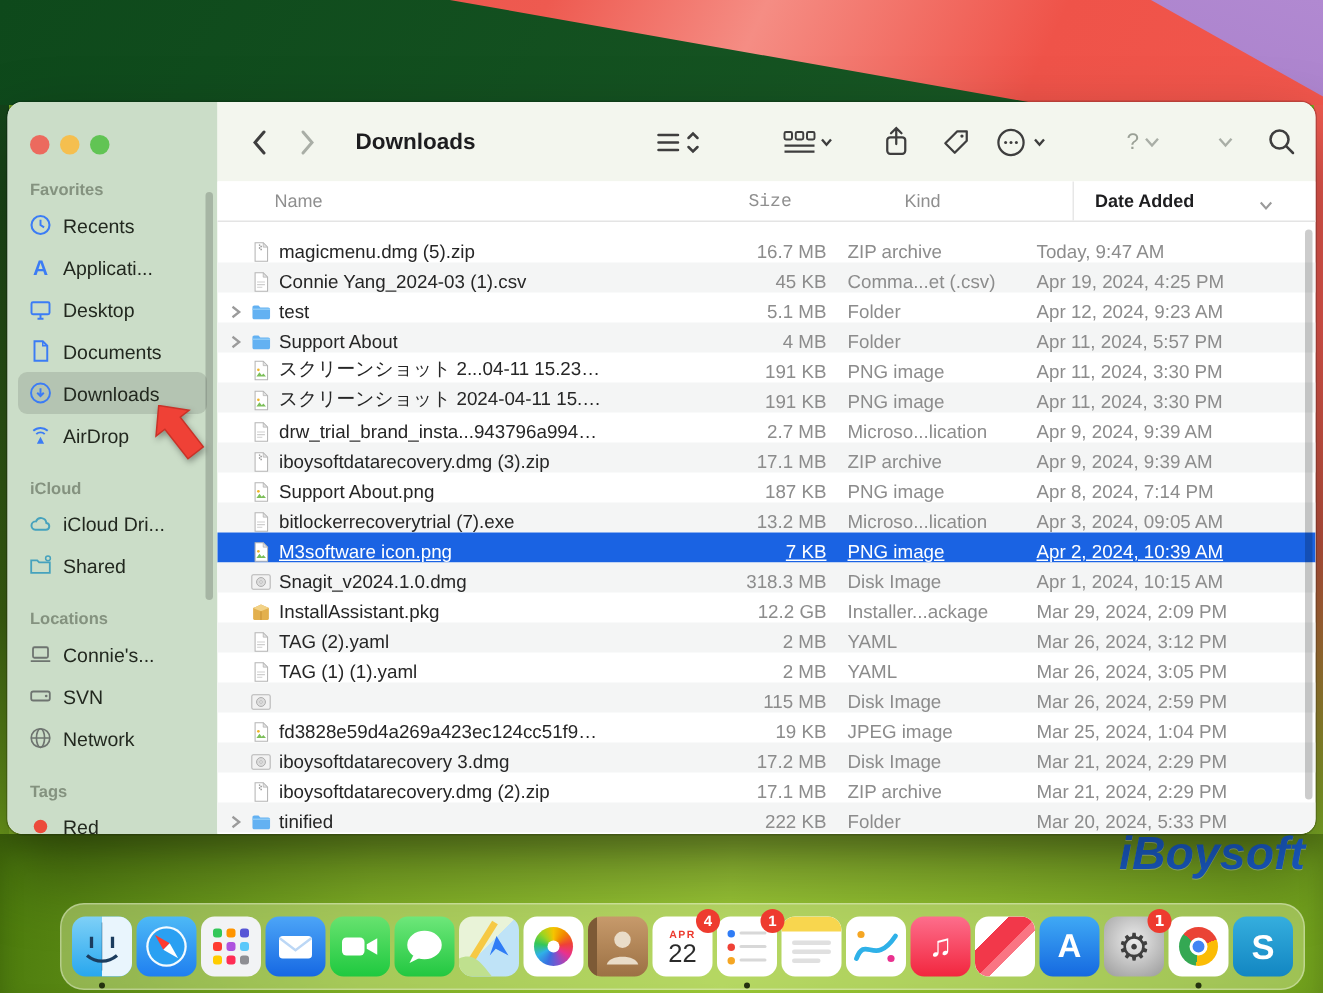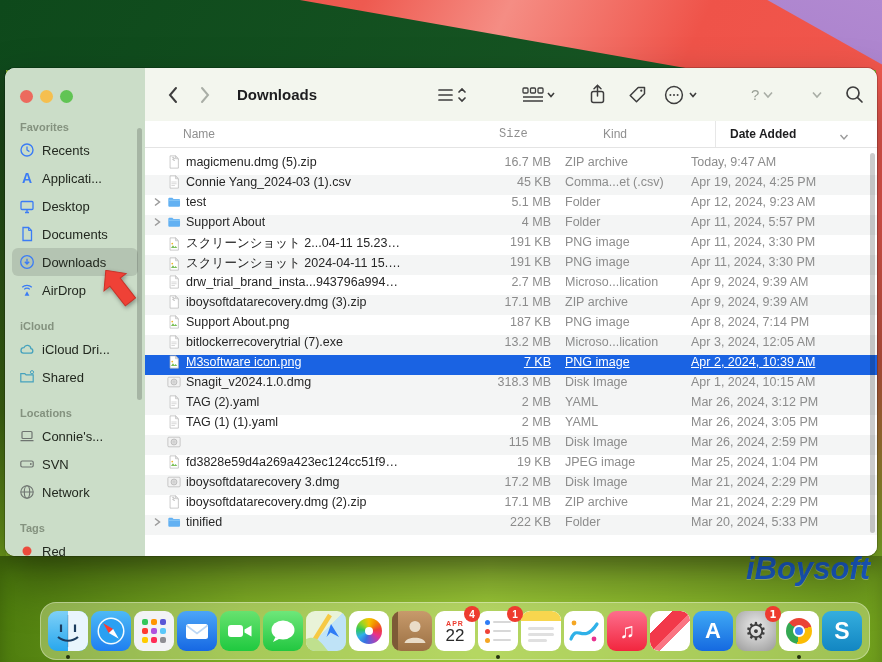--- a/index.html
+++ b/index.html
@@ -59,21 +59,21 @@
   .listview{position:absolute;left:140px;top:53px;width:732px;height:435px;background:#fff;}
   .lv-header{display:flex;height:26px;align-items:center;border-bottom:1px solid #e4e4e4;
     font-size:12px;color:#8f8f8f;position:relative;background:#fff;}
   .h-name{width:258px;padding-left:38px;box-sizing:content-box;}
   .h-size{width:148px;padding-left:58px;box-sizing:border-box;font-family:Liberation Mono, monospace;}
   .h-kind{width:112px;padding-left:14px;box-sizing:content-box;}
   .h-date{flex:1;padding-left:14px;border-left:1px solid #e7e7e7;height:100%;
     display:flex;align-items:center;font-weight:bold;color:#1d1d1f;}
   .h-sort{position:absolute;right:28px;top:9px;color:#9a9a9a;}
   .rows{padding-top:7px;}
-  .row{display:flex;height:20px;align-items:flex-start;font-size:12.5px;color:#262626;}
+  .row{display:flex;height:20px;align-items:flex-end;font-size:12.5px;color:#262626;}
   .row.alt{background:#f4f5f5;}
   .row.selected{background:#1a63e3;color:#fff;text-decoration:underline;}
   .row.selected .c-size,.row.selected .c-kind,.row.selected .c-date{color:#fff;}
   .c-name{width:250px;padding-left:8px;display:flex;align-items:center;gap:5px;
     white-space:nowrap;overflow:hidden;}
   .c-name .nm{overflow:hidden;text-overflow:ellipsis;white-space:nowrap;}
   .c-size{width:148px;text-align:right;color:#8c8c8c;flex:0 0 auto;}
   .c-kind{width:112px;padding-left:14px;color:#8c8c8c;white-space:nowrap;overflow:hidden;flex:0 0 auto;}
   .c-date{flex:1;padding-left:14px;color:#8c8c8c;white-space:nowrap;overflow:hidden;}
   .disc{width:9px;flex:0 0 9px;display:flex;color:#9b9b9b;}
@@ -535,21 +535,21 @@
                 <svg viewBox="0 0 16 16">
                   <path d="M3.5 1h6.2L13 4.3V15H3.5z" fill="#fff" stroke="#b5b5b5" stroke-width="0.8"></path>
                   <path d="M9.7 1v3.3H13z" fill="#e4e4e4" stroke="#b5b5b5" stroke-width="0.6"></path>
                   <path d="M5 8h6M5 10h6M5 12h4" stroke="#cfcfcf" stroke-width="0.9"></path>
                 </svg>
               </span>
               <span class="nm">bitlockerrecoverytrial (7).exe</span>
             </div>
             <div class="c-size">13.2 MB</div>
             <div class="c-kind">Microso...lication</div>
-            <div class="c-date">Apr 3, 2024, 12:05 AM</div>
+            <div class="c-date">Apr 3, 2024, 09:05 AM</div>
           </div>
           <div class="row selected">
             <div class="c-name">
               <span class="disc"></span>
               <span class="fic">
                 <svg viewBox="0 0 16 16">
                   <path d="M3.5 1h6.2L13 4.3V15H3.5z" fill="#fff" stroke="#b5b5b5" stroke-width="0.8"></path>
                   <path d="M9.7 1v3.3H13z" fill="#e4e4e4" stroke="#b5b5b5" stroke-width="0.6"></path>
                   <path d="M4.5 12.5 L6.8 9.3 L8.6 11.6 L9.8 10.2 L11.8 12.5 Z" fill="#7cbf5a"></path>
                   <circle cx="6" cy="7.5" r="1" fill="#f0b429"></circle>
@@ -569,20 +569,36 @@
                   <rect x="1" y="2.5" width="14" height="11" rx="1.2" fill="#f2f2f2" stroke="#b5b5b5" stroke-width="0.8"></rect>
                   <circle cx="8" cy="8" r="3.4" fill="#dcdcdc" stroke="#a8a8a8" stroke-width="0.7"></circle>
                   <circle cx="8" cy="8" r="1" fill="#f8f8f8" stroke="#a8a8a8" stroke-width="0.5"></circle>
                 </svg>
               </span>
               <span class="nm">Snagit_v2024.1.0.dmg</span>
             </div>
             <div class="c-size">318.3 MB</div>
             <div class="c-kind">Disk Image</div>
             <div class="c-date">Apr 1, 2024, 10:15 AM</div>
+          </div>
+          <div class="row">
+            <div class="c-name">
+              <span class="disc"></span>
+              <span class="fic">
+                <svg viewBox="0 0 16 16">
+                  <path d="M2 5 L8 2.3 L14 5 V13 a1 1 0 0 1 -1 1 H3 a1 1 0 0 1 -1 -1 Z" fill="#e3b04e"></path>
+                  <path d="M2 5 L8 2.3 L14 5 L8 7.4 Z" fill="#f2d287"></path>
+                  <path d="M8 7.4 V14" stroke="#c79236" stroke-width="0.8"></path>
+                </svg>
+              </span>
+              <span class="nm">InstallAssistant.pkg</span>
+            </div>
+            <div class="c-size">12.2 GB</div>
+            <div class="c-kind">Installer...ackage</div>
+            <div class="c-date">Mar 29, 2024, 2:09 PM</div>
           </div>
           <div class="row alt">
             <div class="c-name">
               <span class="disc"></span>
               <span class="fic">
                 <svg viewBox="0 0 16 16">
                   <path d="M3.5 1h6.2L13 4.3V15H3.5z" fill="#fff" stroke="#b5b5b5" stroke-width="0.8"></path>
                   <path d="M9.7 1v3.3H13z" fill="#e4e4e4" stroke="#b5b5b5" stroke-width="0.6"></path>
                   <path d="M5 8h6M5 10h6M5 12h4" stroke="#cfcfcf" stroke-width="0.9"></path>
                 </svg>

